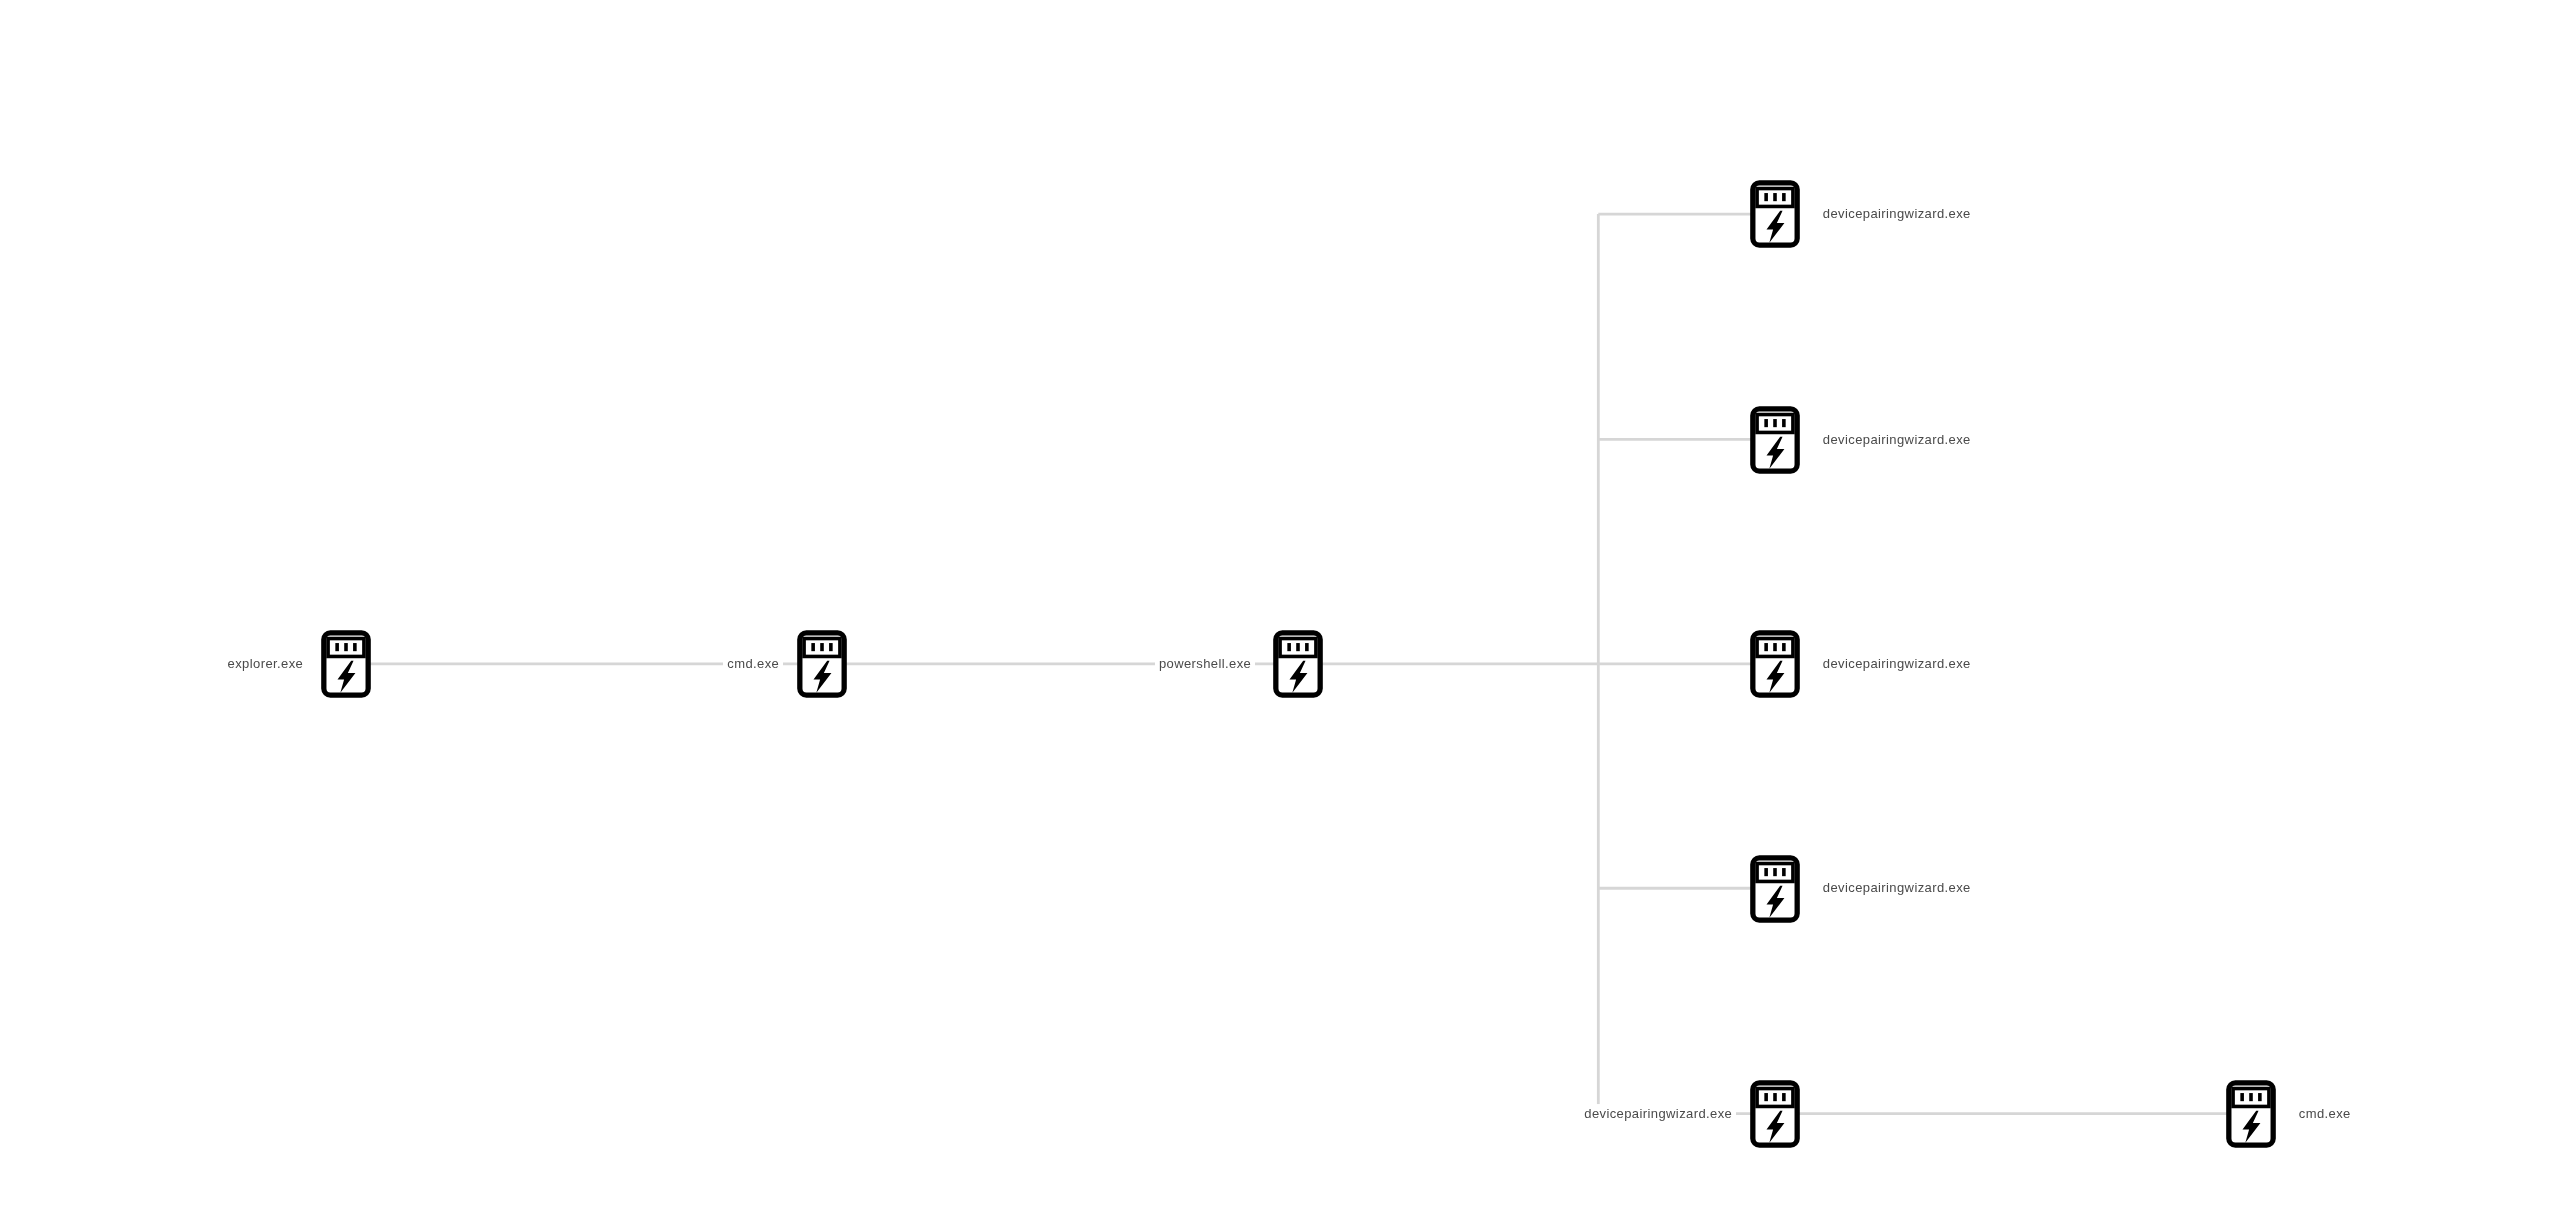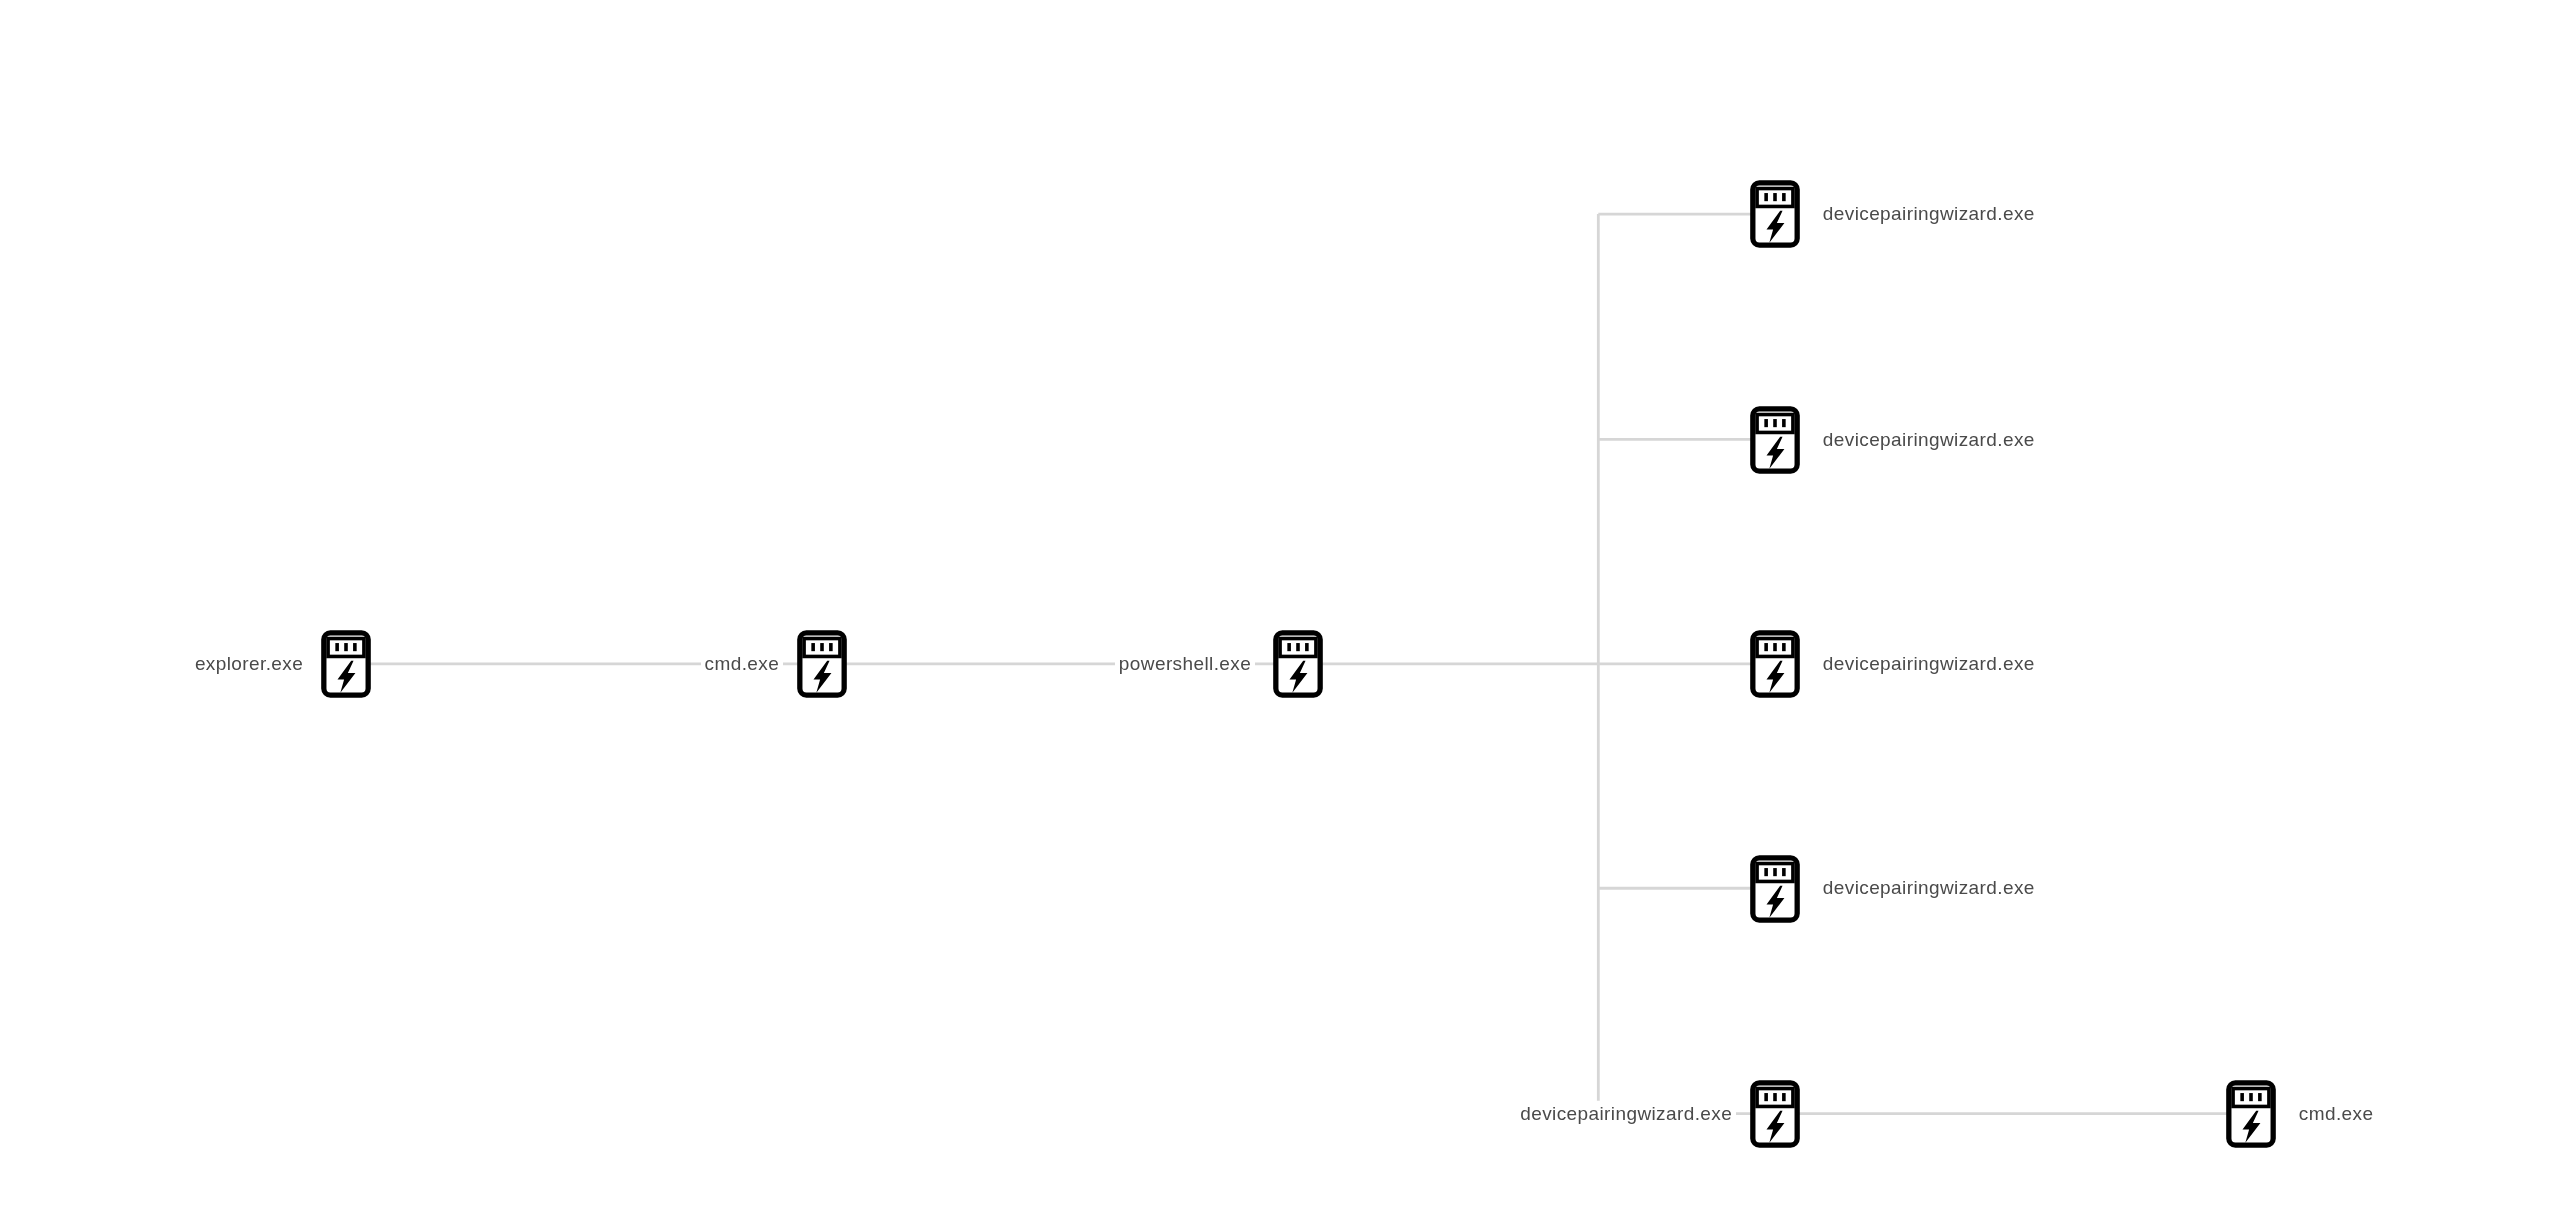--- a/index.html
+++ b/index.html
@@ -17,21 +17,21 @@
   }
   svg.edges {
     position: absolute;
     left: 0; top: 0;
     z-index: 1;
   }
   .node-label {
     position: absolute;
     z-index: 2;
     transform: translateY(-50%);
-    font-size: 19px;
+    font-size: 13px;
     letter-spacing: 0.4px;
     line-height: 1.1;
     color: var(--label-color, #4a4a4a);
     background: var(--bg, #ffffff);
     padding: 2.8px 3.8px;
     white-space: nowrap;
   }
   .node-icon {
     position: absolute;
     z-index: 3;

